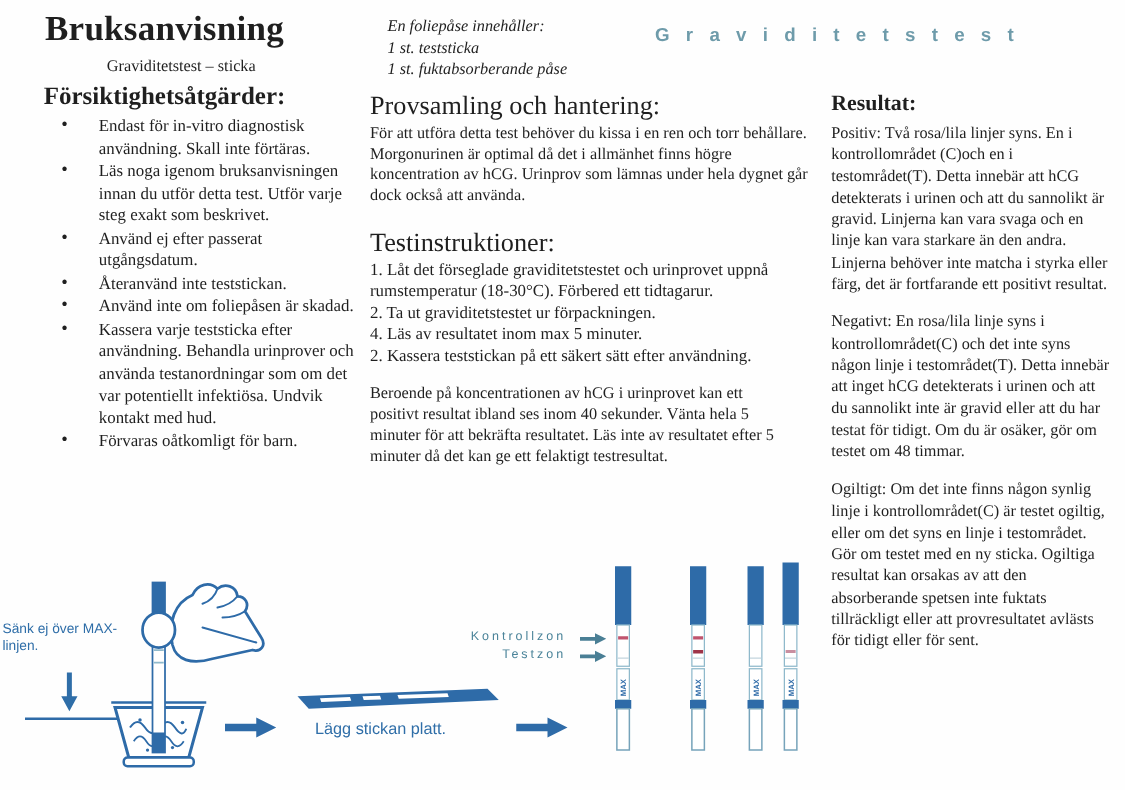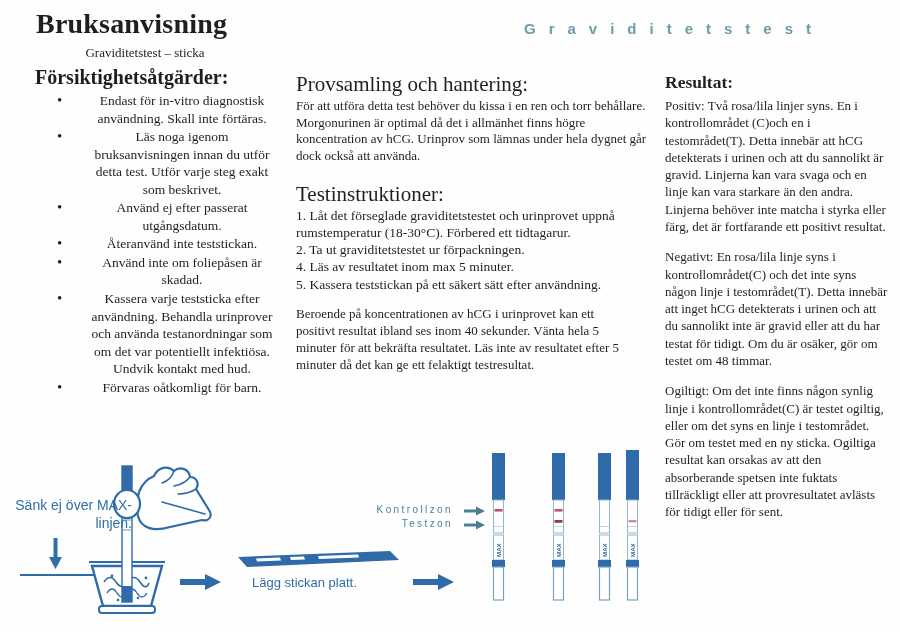--- a/index.html
+++ b/index.html
@@ -11,49 +11,54 @@
   .abs{position:absolute;}
   
   .title{left:36px;top:8px;font-size:28px;font-weight:bold;letter-spacing:.2px;}
   .subtitle{left:40px;top:45px;font-size:13px;width:210px;text-align:center;}
   .contents{left:310px;top:12px;font-style:italic;font-size:13px;line-height:1.32;}
   .brand{left:524px;top:20px;font-family:"Liberation Sans","DejaVu Sans",sans-serif;
          font-size:15px;letter-spacing:13px;color:#6e9baa;font-weight:600;white-space:nowrap;}
   
   .col-left{left:35px;top:66px;width:254px;}
   .col-left h2{margin:0;font-size:20px;font-weight:bold;}
-  .col-left ul{list-style:none;margin:3px 12px 0;padding:0;text-align:center;}
+  .col-left ul{list-style:none;margin:3px 4px 0;padding:0;}
   .col-left li{position:relative;padding-left:40px;font-size:13.5px;line-height:1.3;margin-bottom:1px;}
   .col-left li::before{content:"•";position:absolute;left:10px;top:-1px;font-size:15px;}
   .col-mid{left:296px;top:72px;width:356px;}
   .h-light{margin:0;font-size:21px;font-weight:normal;}
   .body-p{margin:1px 0 4px;font-size:13px;line-height:1.28;}
   .mid-gap{margin-top:17px;}
   .steps p{margin:0;font-size:13.5px;line-height:1.28;}
   .note{margin-top:13px;width:332px;font-size:13px;line-height:1.3;font-weight:normal;}
   .col-right{left:665px;top:72px;width:224px;}
   .col-right h2{margin:0 0 4px;font-size:17.5px;font-weight:bold;}
   .col-right p{margin:0 0 13px;font-size:13px;line-height:1.33;}
   
   .diagram{left:0;top:430px;width:660px;height:202px;}
   .diagram svg{position:absolute;left:0;top:0;}
   .dg-label{position:absolute;font-family:"Liberation Sans","DejaVu Sans",sans-serif;color:#2f6ea8;}
-  .dip-caption{left:14px;top:66px;width:118px;font-size:14px;line-height:1.3;text-align:right;}
+  .dip-caption{left:2px;top:66px;width:118px;font-size:11px;line-height:1.3;text-align:left;}
   .flat-caption{left:252px;top:145px;width:130px;font-size:13px;}
   .zones{left:358px;width:95px;text-align:right;font-size:10px;letter-spacing:2.4px;color:#4a8399;}
   .zone-c{top:74px;} .zone-t{top:88px;}
   .strip-label{top:172px;font-size:12px;color:#3d607a;font-weight:600;text-align:center;margin-top:44px;}
 </style>
 </head>
 <body>
 
 <div class="page">
 
   <div class="abs title">Bruksanvisning</div>
   <div class="abs subtitle">Graviditetstest – sticka</div>
+  <div class="abs contents">
+    <div>En foliepåse innehåller:</div>
+    <div>1 st. teststicka</div>
+    <div>1 st. fuktabsorberande påse</div>
+  </div>
   <div class="abs brand">Graviditetstest</div>
 
   <div class="abs col-left">
     <h2>Försiktighetsåtgärder:</h2>
     <ul>
       <li>Endast för in-vitro diagnostisk användning. Skall inte förtäras.</li>
       <li>Läs noga igenom bruksanvisningen innan du utför detta test. Utför varje steg exakt som beskrivet.</li>
       <li>Använd ej efter passerat utgångsdatum.</li>
       <li>Återanvänd inte teststickan.</li>
       <li>Använd inte om foliepåsen är skadad.</li>
@@ -63,21 +68,21 @@
   </div>
 
   <div class="abs col-mid">
     <h2 class="h-light">Provsamling och hantering:</h2>
     <p class="body-p">För att utföra detta test behöver du kissa i en ren och torr behållare.  Morgonurinen är optimal då det i allmänhet finns högre koncentration av hCG. Urinprov som lämnas under hela dygnet går dock också att använda.</p>
     <h2 class="h-light mid-gap">Testinstruktioner:</h2>
     <div class="steps">
       <p>1. Låt det förseglade graviditetstestet och urinprovet uppnå rumstemperatur (18-30°C). Förbered ett tidtagarur.</p>
       <p>2. Ta ut graviditetstestet ur förpackningen.</p>
       <p>4. Läs av resultatet inom max 5 minuter.</p>
-      <p>5. Kassera teststickan på ett säkert sätt efter användning.</p>
+      <p>2. Kassera teststickan på ett säkert sätt efter användning.</p>
     </div>
     <p class="note">Beroende på koncentrationen av hCG i urinprovet kan ett positivt resultat ibland ses inom 40 sekunder. Vänta hela 5 minuter för att bekräfta resultatet. Läs inte av resultatet efter 5 minuter då det kan ge ett felaktigt testresultat.</p>
   </div>
 
   <div class="abs col-right">
     <h2>Resultat:</h2>
     <p>Positiv: Två rosa/lila linjer syns. En i kontrollområdet (C)och en i testområdet(T).  Detta innebär att hCG detekterats i urinen och att du sannolikt är gravid. Linjerna kan vara svaga och en linje kan vara starkare än den andra. Linjerna behöver inte matcha i styrka eller färg, det är fortfarande ett positivt resultat.</p>
     <p>Negativt: En rosa/lila linje syns i kontrollområdet(C) och det inte syns någon linje i testområdet(T). Detta innebär att inget hCG detekterats i urinen och att du sannolikt inte är gravid eller att du har testat för tidigt. Om du är osäker, gör om testet om 48 timmar.</p>
     <p>Ogiltigt: Om det inte finns någon synlig linje i kontrollområdet(C) är testet ogiltig, eller om det syns en linje i testområdet. Gör om testet med en ny sticka. Ogiltiga resultat kan orsakas av att den absorberande spetsen inte fuktats tillräckligt eller att provresultatet avlästs för tidigt eller för sent.</p>
   </div>

